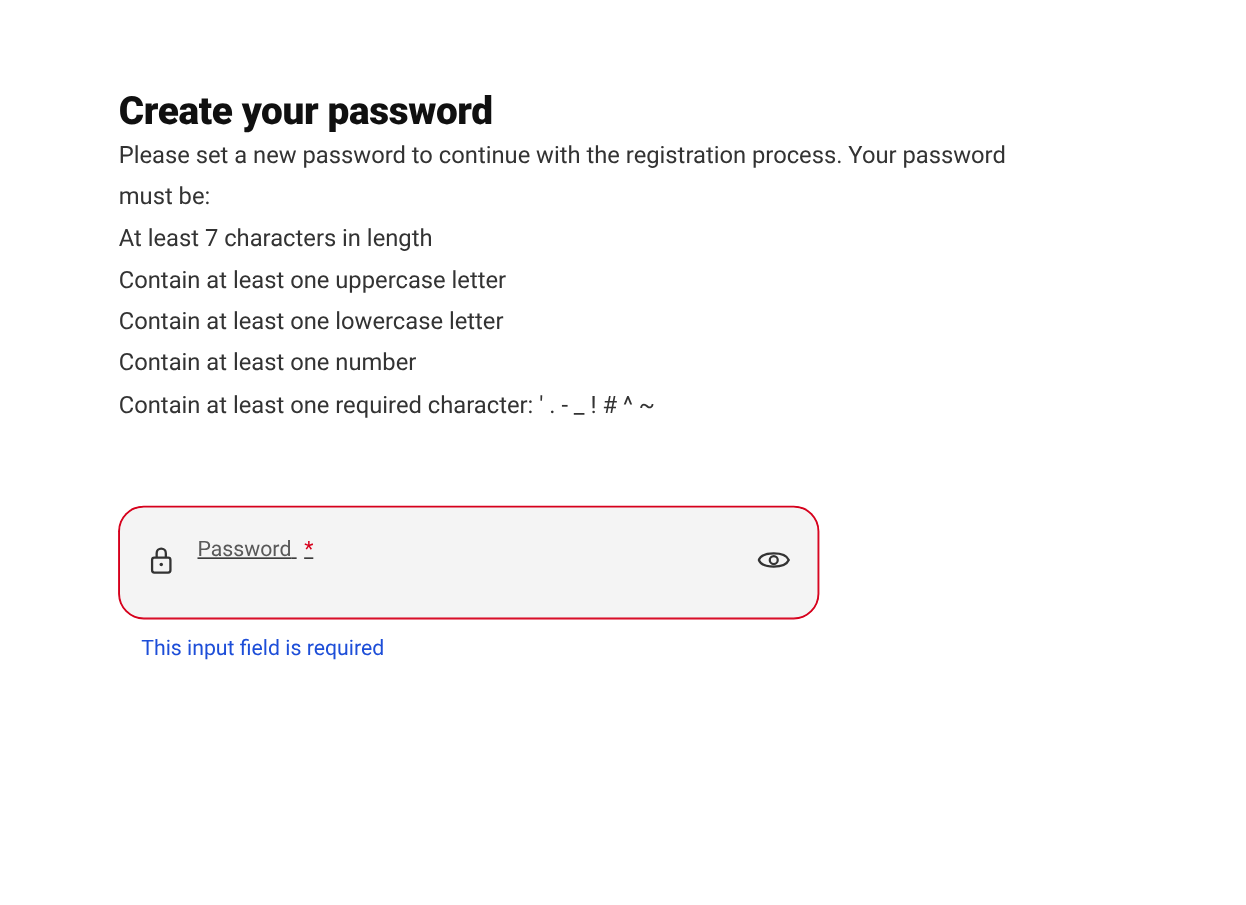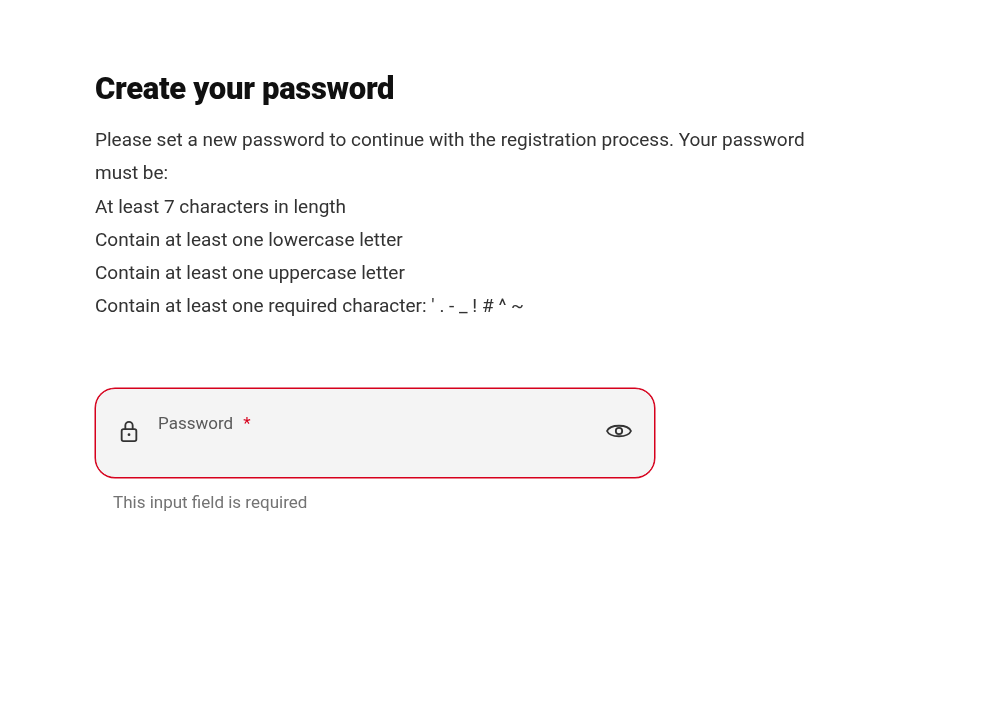--- a/index.html
+++ b/index.html
@@ -21,21 +21,20 @@
       font-size: 31px;
       font-weight: 900;
       color: #101010;
       letter-spacing: -0.3px;
     }
     .intro {
       font-size: 19px;
       color: #333333;
       line-height: 1.75;
       margin-bottom: 65px;
-      margin-top: 16px;
     }
     .intro p {
       margin: 0;
     }
     .form-area {
       width: 560px;
     }
     .field-wrap {
       position: relative;
       background: #f4f4f4;
@@ -52,20 +51,21 @@
     .lock-icon {
       color: #333333;
       flex: 0 0 auto;
       margin-right: 18px;
     }
     .field-body {
       flex: 1;
       display: flex;
       flex-direction: column;
       justify-content: center;
+      text-decoration: underline;
     }
     .field-label {
       font-size: 17px;
       color: #595959;
     }
     .field-label .req {
       color: #d6001c;
       margin-left: 6px;
     }
     .field-input {
@@ -76,40 +76,41 @@
       color: #222;
       height: 20px;
       width: 100%;
     }
     .eye-icon {
       color: #333333;
       flex: 0 0 auto;
       cursor: pointer;
     }
     .error-msg {
-      color: #737373;
+      color: #1d4ed8;
       font-size: 17px;
       margin: 14px 0 0 18px;
     }
     .gap {
       height: 36px;
     }
   </style>
 </head>
 <body>
 
 <div class="container">
 
   <h1 class="title">Create your password</h1>
 
   <div class="intro">
     <p>Please set a new password to continue with the registration process. Your password must be:</p>
     <p>At least 7 characters in length</p>
+    <p>Contain at least one uppercase letter</p>
     <p>Contain at least one lowercase letter</p>
-    <p>Contain at least one uppercase letter</p>
+    <p>Contain at least one number</p>
     <p>Contain at least one required character: ' . - _ ! # ^ ~</p>
   </div>
 
   <div class="form-area">
 
     <div class="field-wrap error">
       <span class="lock-icon">
         <svg width="22" height="26" viewBox="0 0 24 28" fill="none" stroke="currentColor" stroke-width="2">
           <rect x="4" y="12" width="16" height="13" rx="2"></rect>
           <path d="M8 12 V8 a4 4 0 0 1 8 0 V12"></path>

